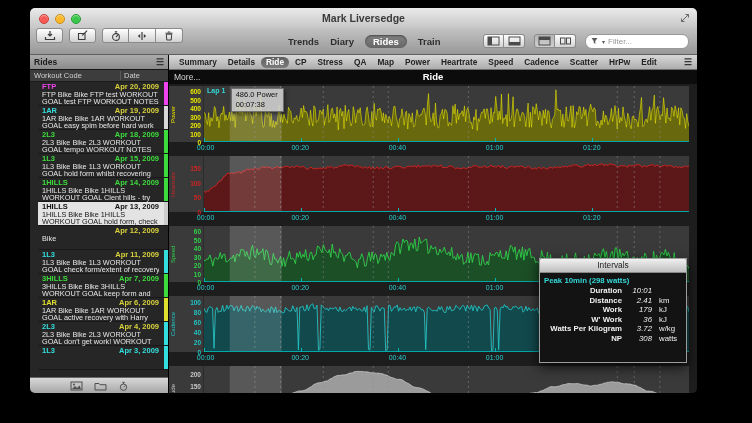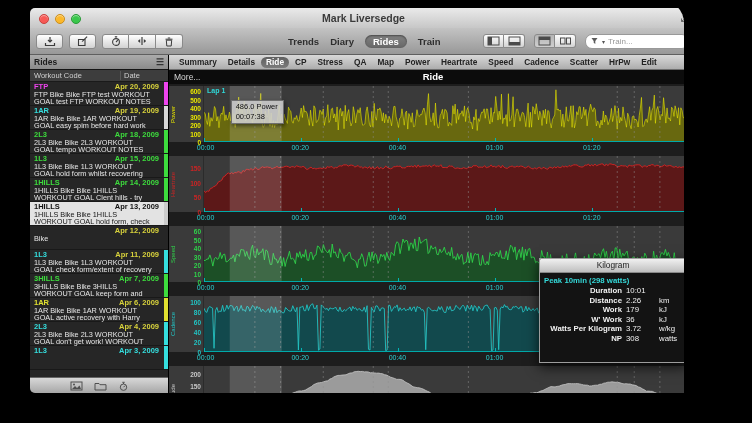--- a/index.html
+++ b/index.html
@@ -1,30 +1,30 @@
 <!DOCTYPE html>
 <html><head>
 <meta charset="utf-8">
 <style>
   html,body{margin:0;padding:0;background:#000;}
-  .stage{position:relative;width:684px;height:423px;background:#000;overflow:hidden;
-         font-family:"Liberation Sans",sans-serif;border-radius:23px;-webkit-font-smoothing:antialiased;}
+  .stage{position:relative;width:752px;height:423px;background:#000;overflow:hidden;
+         font-family:"Liberation Sans",sans-serif;-webkit-font-smoothing:antialiased;}
   .window{position:absolute;left:30px;top:8px;width:667px;height:385px;border-radius:5px;
           overflow:hidden;background:#1d1d1d;box-shadow:0 12px 34px rgba(0,0,0,.85);}
   
   .titlebar{height:20px;background:linear-gradient(#eaeaea,#c7c7c7);position:relative;}
   .lights{position:absolute;left:9px;top:6px;display:flex;gap:6px;}
   .light{width:8px;height:8px;border-radius:50%;display:inline-block;box-shadow:inset 0 1px 1px rgba(255,255,255,.5);}
   .light.red{background:#f85955;border:.5px solid #c8423e;}
   .light.yellow{background:#fcb82a;border:.5px solid #c98d1c;}
   .light.green{background:#39c74b;border:.5px solid #2a9a38;}
   .title{text-align:center;font-size:10.5px;color:#3a3a3a;line-height:20px;font-weight:bold;}
   .resize-ic{position:absolute;right:7px;top:5px;}
   .toolbar{height:26px;background:linear-gradient(#c3c3c3,#989898);border-bottom:1px solid #5f5f5f;
-           position:relative;display:flex;align-items:center;padding:0 6px;gap:6px;}
+           position:relative;display:flex;padding:0 6px;gap:6px;}
   .tbtn{width:27px;height:15px;border-radius:3px;border:1px solid #8a8a8a;
         background:linear-gradient(#ffffff,#d2d2d2);display:flex;align-items:center;justify-content:center;padding:0;cursor:default;}
   .tgroup{display:flex;}
   .tgroup .tbtn{border-radius:0;border-left:none;}
   .tgroup .tbtn:first-child{border-radius:3px 0 0 3px;border-left:1px solid #8a8a8a;}
   .tgroup .tbtn:last-child{border-radius:0 3px 3px 0;}
   .viewtabs{position:absolute;left:258px;top:0;height:26px;display:flex;gap:11px;align-items:center;font-size:9.5px;color:#2e2e2e;font-weight:bold;}
   .vtab{cursor:default;}
   .vtab.sel{background:linear-gradient(#828282,#676767);color:#fff;border-radius:8px;padding:1px 8px;
             box-shadow:inset 0 1px 2px rgba(0,0,0,.45);}
@@ -40,21 +40,21 @@
   
   .content{display:flex;height:339px;}
   .sidebar{width:138px;background:#262626;display:flex;flex-direction:column;flex:none;}
   .sb-header{height:14px;background:linear-gradient(#ababab,#8b8b8b);border-bottom:1px solid #151515;
              display:flex;align-items:center;padding:0 4px;font-size:8.5px;font-weight:bold;color:#1d1d1d;}
   .menu-glyph{margin-left:auto;font-size:9px;color:#333;line-height:10px;}
   .sb-cols{height:11px;background:#3d3d3d;border-bottom:1px solid #1a1a1a;display:flex;align-items:center;
            font-size:7.5px;color:#cfcfcf;}
   .sb-cols .c1{flex:1;padding-left:4px;}
   .sb-cols .c2{width:44px;border-left:1px solid #5a5a5a;padding-left:3px;}
-  .ride-list{flex:1;overflow:hidden;}
+  .ride-list{flex:1;overflow:hidden;margin-left:8px;}
   .ride-row{height:24px;box-sizing:border-box;position:relative;padding:1px 9px 0 4px;
             border-bottom:1px solid #191919;background:#262626;cursor:default;}
   .ride-row .top{display:flex;justify-content:space-between;font-size:7.5px;font-weight:bold;line-height:8px;}
   .ride-row .desc{font-size:7.3px;line-height:7.4px;color:#e6e6e6;white-space:nowrap;overflow:hidden;}
   .ride-row .strip{position:absolute;right:0;top:0;bottom:0;width:4px;}
   .ride-row.selected{background:#e3e3e3;}
   .ride-row.selected .desc{color:#151515;}
   .sb-footer{height:16px;background:linear-gradient(#d8d8d8,#a3a3a3);border-top:1px solid #666;
              display:flex;align-items:center;justify-content:center;gap:11px;flex:none;}
   
@@ -76,30 +76,30 @@
   .ytick{position:absolute;right:2px;width:22px;text-align:right;font-size:6.5px;line-height:7px;font-weight:bold;}
   .plot{flex:1;position:relative;border-left:1px solid #2b2b2b;}
   .plot svg.wave{position:absolute;left:0;top:0;width:100%;height:100%;}
   .xline{position:absolute;left:0;right:0;bottom:0;height:1px;background:#00a9a9;z-index:2;}
   .xtick{position:absolute;bottom:0;width:1px;height:4px;background:#00b5b5;z-index:2;}
   .xlabels{position:relative;height:12px;margin:0 8px 2px 34px;font-size:7px;color:#2cd3d3;}
   .xlabels span{position:absolute;top:2px;transform:translateX(-50%);line-height:8px;}
   .lap-label{position:absolute;left:3px;top:1px;z-index:3;font-size:7px;font-weight:bold;color:#2fd9d9;}
   .power-tip{position:absolute;left:5.5%;top:2px;z-index:4;background:rgba(206,206,206,.88);
              border:1px solid #6f6f6f;color:#101010;font-size:7.5px;line-height:9.5px;padding:1px 5px 2px 4px;
-             box-shadow:1px 2px 4px rgba(0,0,0,.5);margin-top:12px;}
+             box-shadow:1px 2px 4px rgba(0,0,0,.5);}
   
   .popup{position:absolute;left:370px;top:203px;width:146px;height:103px;z-index:30;background:#131313;
          border:1px solid #9d9d9d;box-shadow:0 4px 12px rgba(0,0,0,.75);}
   .popup-header{height:13px;background:linear-gradient(#f0f0f0,#bfbfbf);border-bottom:1px solid #888;
                 text-align:center;font-size:8.3px;color:#222;line-height:13px;border-radius:1px 1px 0 0;}
   .popup-heading{color:#35d8d8;font-weight:bold;font-size:7.8px;padding:3px 0 1px 4px;}
   .popup-row{display:flex;font-size:7.8px;line-height:9.6px;color:#f0f0f0;}
   .popup-row .lab{width:82px;text-align:right;font-weight:bold;}
-  .popup-row .val{width:26px;text-align:left;padding-left:4px;}
+  .popup-row .val{width:26px;text-align:right;padding-left:4px;font-style:italic;}
   .popup-row .unit{padding-left:7px;}
   .icz{display:block;}
 </style>
 </head>
 <body>
 
 <div class="stage">
  <div class="window">
 
   <div class="titlebar">
@@ -179,21 +179,21 @@
             <rect x="1.5" y="2" width="4.5" height="6" stroke="#4a4a4a" fill="none"></rect>
             <rect x="7.5" y="2" width="4" height="6" stroke="#4a4a4a" fill="none"></rect>
               </svg>
         </button>
       </div>
       <div class="filter">
         <svg width="8" height="8">
           <path d="M0.5 1h6L4.3 4v3L2.7 5.8V4z" fill="#5a5a5a"></path>
             </svg>
         <span style="font-size:6px;color:#555;">▾</span>
-        <span>Train...</span>
+        <span>Filter...</span>
       </div>
     </div>
   </div>
 
   <div class="content">
 
     <div class="sidebar">
       <div class="sb-header">
         <span>Rides</span>
         <span class="menu-glyph">☰</span>
@@ -537,31 +537,31 @@
                   <line x1="415.8" y1="0" x2="415.8" y2="56" stroke="#8f8f8f" stroke-width="0.7" stroke-dasharray="2 3" opacity="0.75"></line>
                   <line x1="432.9" y1="0" x2="432.9" y2="56" stroke="#8f8f8f" stroke-width="0.7" stroke-dasharray="2 3" opacity="0.75"></line>
                   <line x1="458.7" y1="0" x2="458.7" y2="56" stroke="#8f8f8f" stroke-width="0.7" stroke-dasharray="2 3" opacity="0.75"></line>
                   <rect x="25.9" y="0" width="52.2" height="56" fill="rgba(235,235,235,0.17)"></rect>
                 </svg>
               </div>
             </div>
           </div>
 
       <div class="popup">
-        <div class="popup-header">Kilogram</div>
+        <div class="popup-header">Intervals</div>
         <div class="popup-heading">Peak 10min (298 watts)</div>
         <div id="popup-rows">
               <div class="popup-row">
                 <span class="lab">Duration</span>
                 <span class="val">10:01</span>
                 <span class="unit"></span>
               </div>
               <div class="popup-row">
                 <span class="lab">Distance</span>
-                <span class="val">2.26</span>
+                <span class="val">2.41</span>
                 <span class="unit">km</span>
               </div>
               <div class="popup-row">
                 <span class="lab">Work</span>
                 <span class="val">179</span>
                 <span class="unit">kJ</span>
               </div>
               <div class="popup-row">
                 <span class="lab">W' Work</span>
                 <span class="val">36</span>

